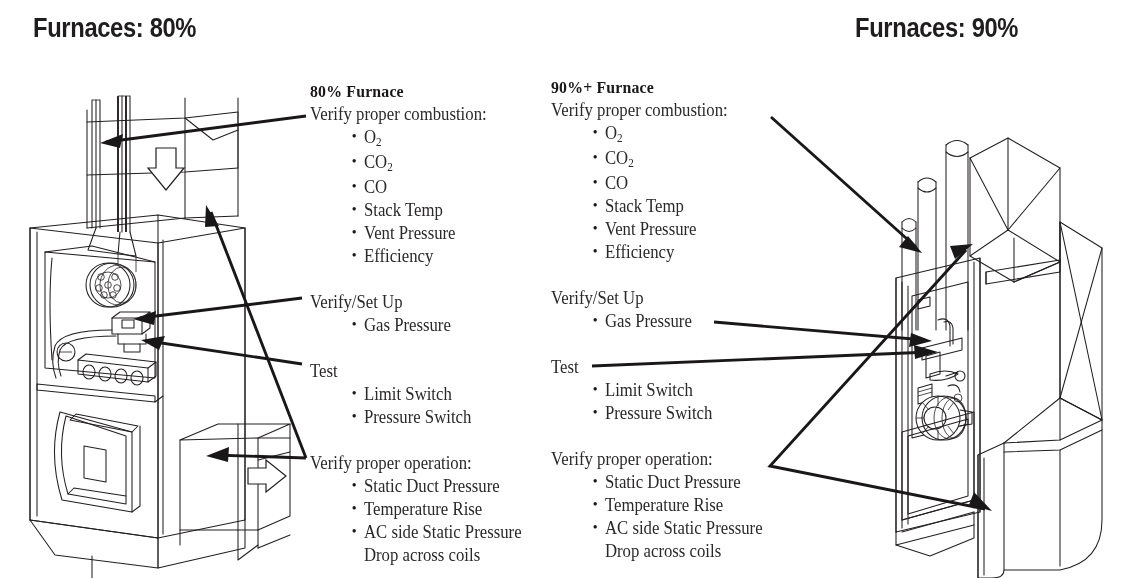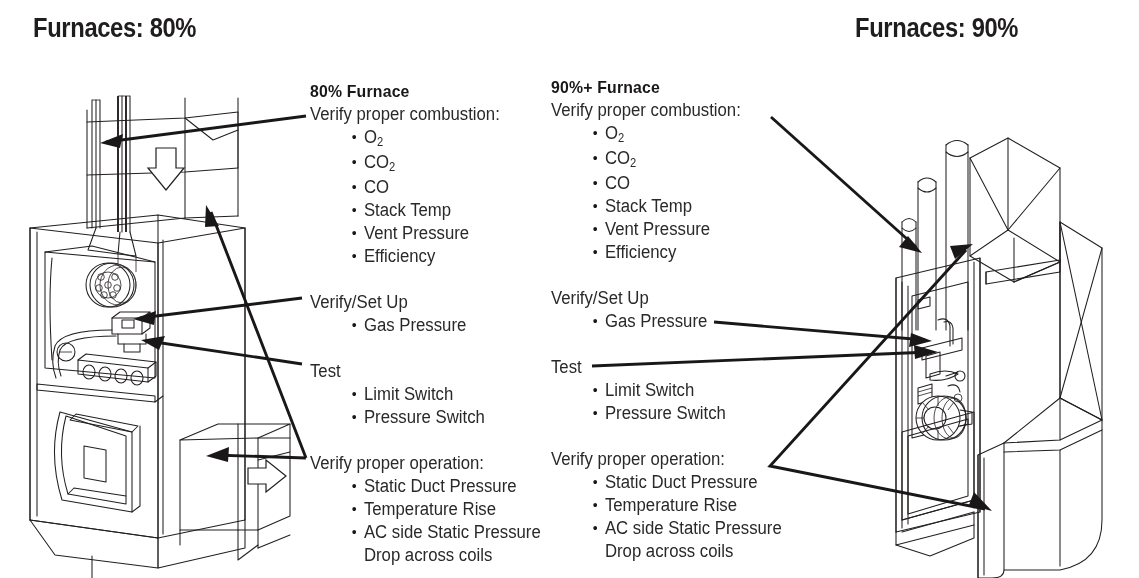--- a/index.html
+++ b/index.html
@@ -12,21 +12,21 @@
 
   
   .title{
     position:absolute;font-weight:bold;font-size:27px;letter-spacing:-0.4px;
     transform:scaleX(0.88);transform-origin:left top;white-space:nowrap;color:#201d1e;
   }
   #title-left{left:33px;top:13px;}
   #title-right{left:855px;top:13px;}
 
   
-  .col{position:absolute;white-space:nowrap;}
+  .col{position:absolute;white-space:nowrap;font-family:Liberation Serif, serif;}
   .grp-head{
     font-size:18px;line-height:23px;color:#2b2829;
     transform:scaleX(0.93);transform-origin:left top;white-space:nowrap;
   }
   .grp-head.bold{font-weight:bold;font-size:17px;letter-spacing:.2px;color:#1a1718;}
   ul.blist{list-style:none;margin:0;padding:0;}
   ul.blist li{
     font-size:18px;line-height:23px;color:#2b2829;position:relative;
     padding-left:58px;white-space:nowrap;
     transform:scaleX(0.93);transform-origin:left top;

